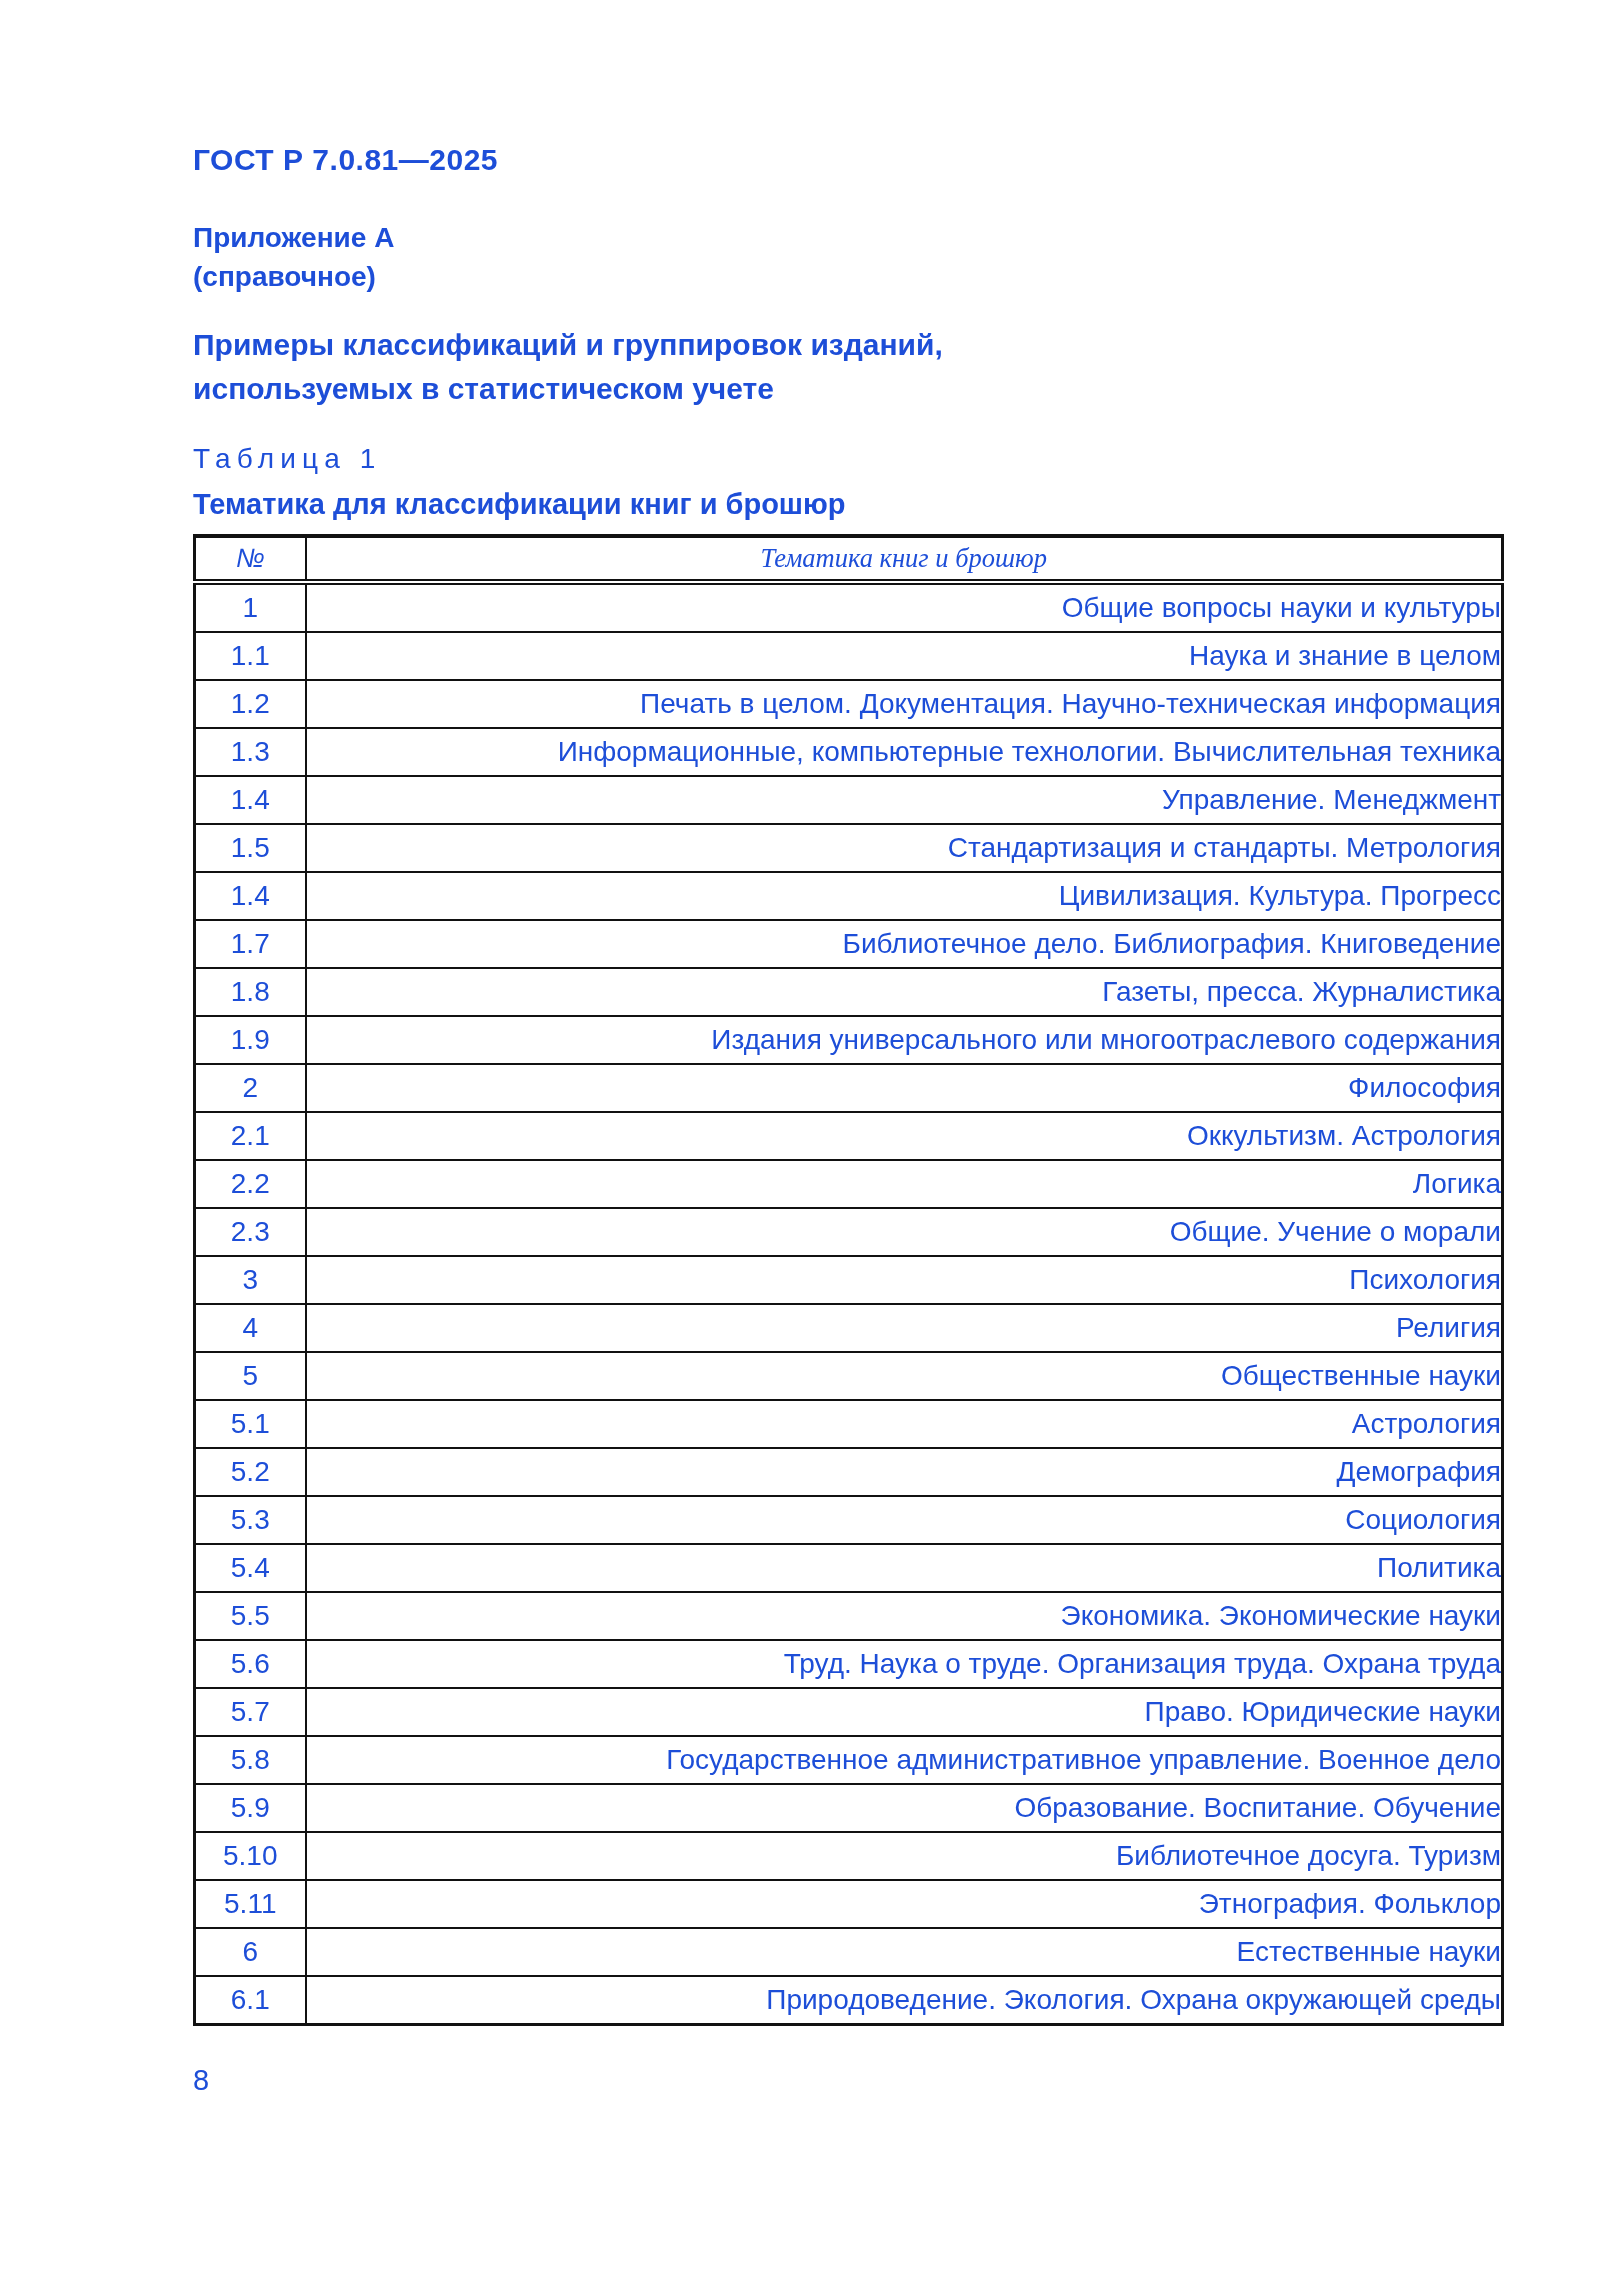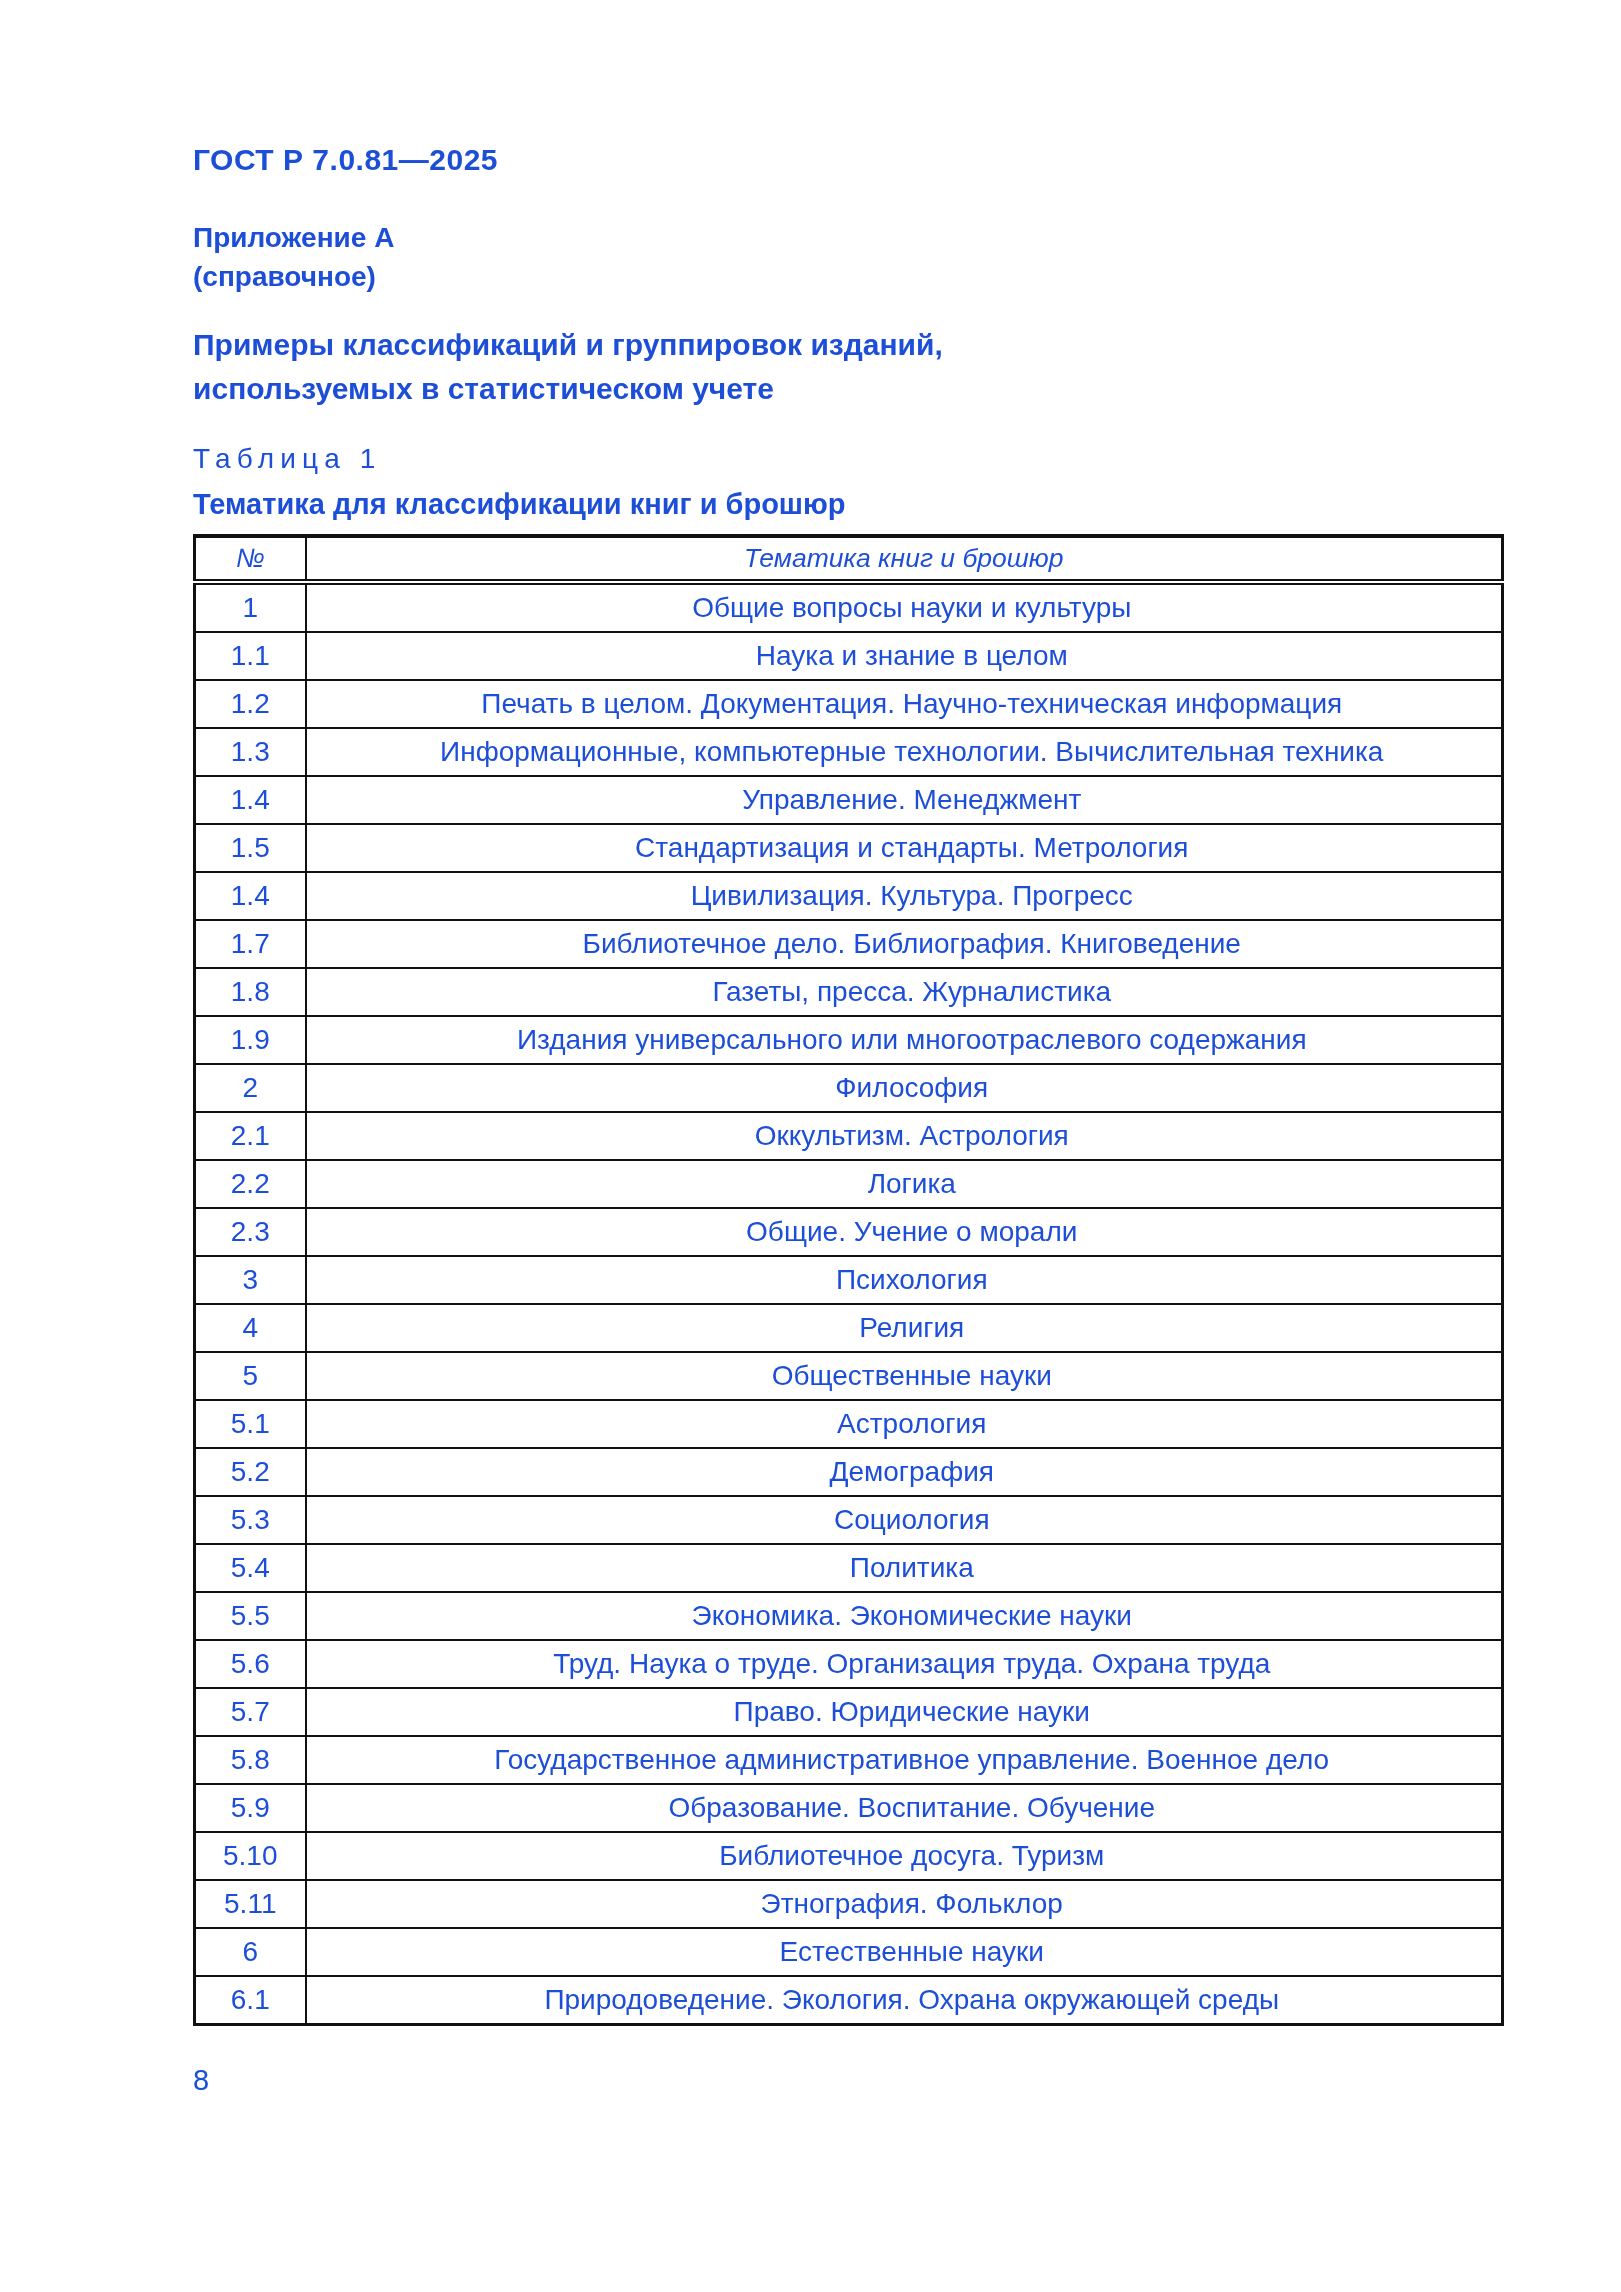--- a/index.html
+++ b/index.html
@@ -61,35 +61,35 @@
     border-bottom: 6.9px double #111111;
     font-style: italic;
     font-weight: normal;
     font-size: 26.5px;
     height: 41px;
     text-align: center;
     vertical-align: middle;
     padding: 0;
   }
   table.topics th.h-num { border-right: 2px solid #111111; border-left: 3.9px solid #111111; }
-  table.topics th.h-topic { border-right: 3.9px solid #111111; }
+  table.topics th.h-topic { border-right: 3.9px solid #111111; font-family: Liberation Serif, serif; }
   table.topics td {
     border: 2.9px solid #111111;
     font-size: 28px;
     height: 46px;
     vertical-align: middle;
     padding: 0;
   }
   table.topics td.num {
     text-align: center;
     border-right: 2px solid #111111;
     border-left: 3.9px solid #111111;
   }
   table.topics td.topic {
-    text-align: center;
+    text-align: right;
     padding-left: 16px;
     border-right: 3.9px solid #111111;
   }
   table.topics tr:last-child td { border-bottom: 3.9px solid #111111; }
   .page-number {
     position: absolute;
     left: 193px;
     top: 2064px;
     font-size: 29px;
   }

